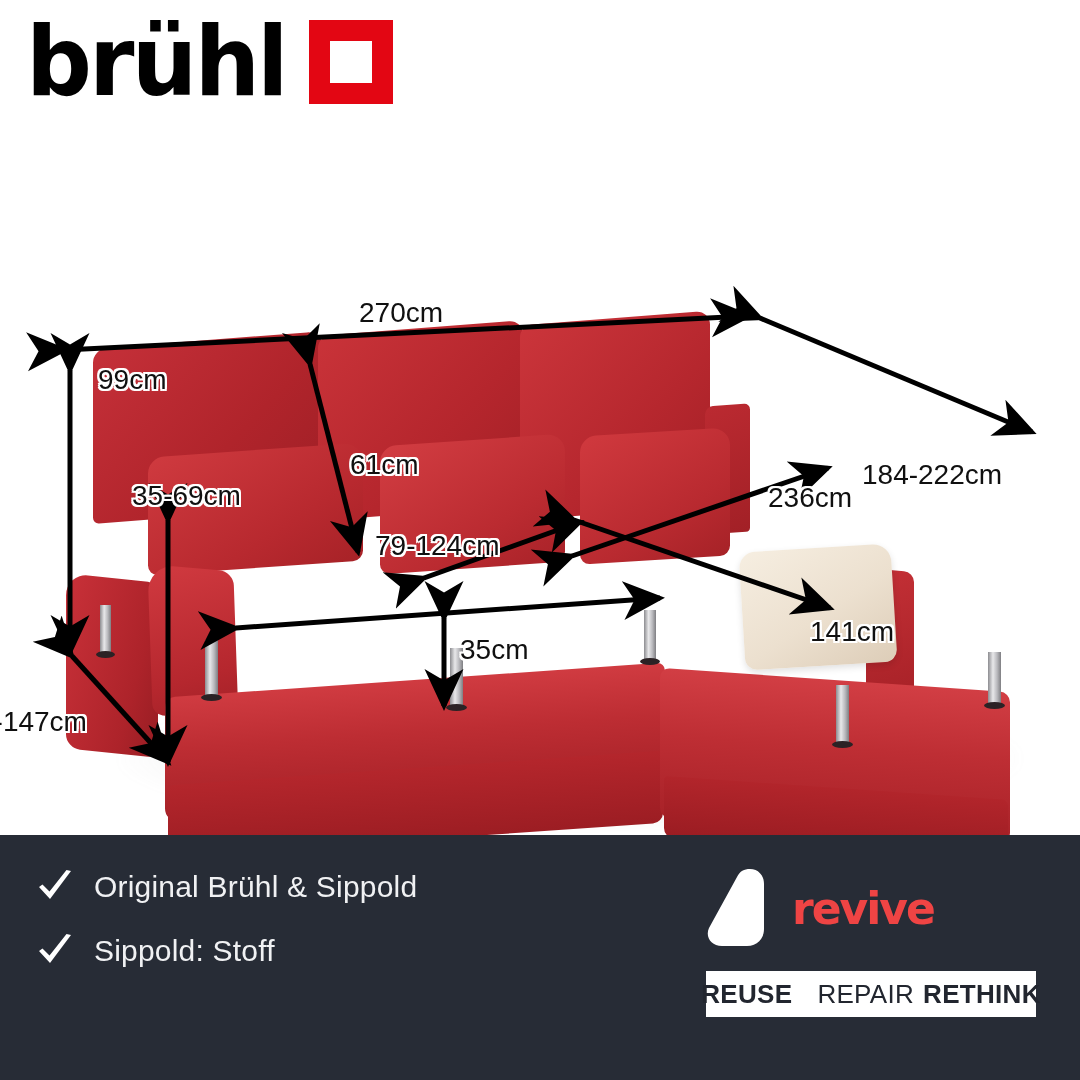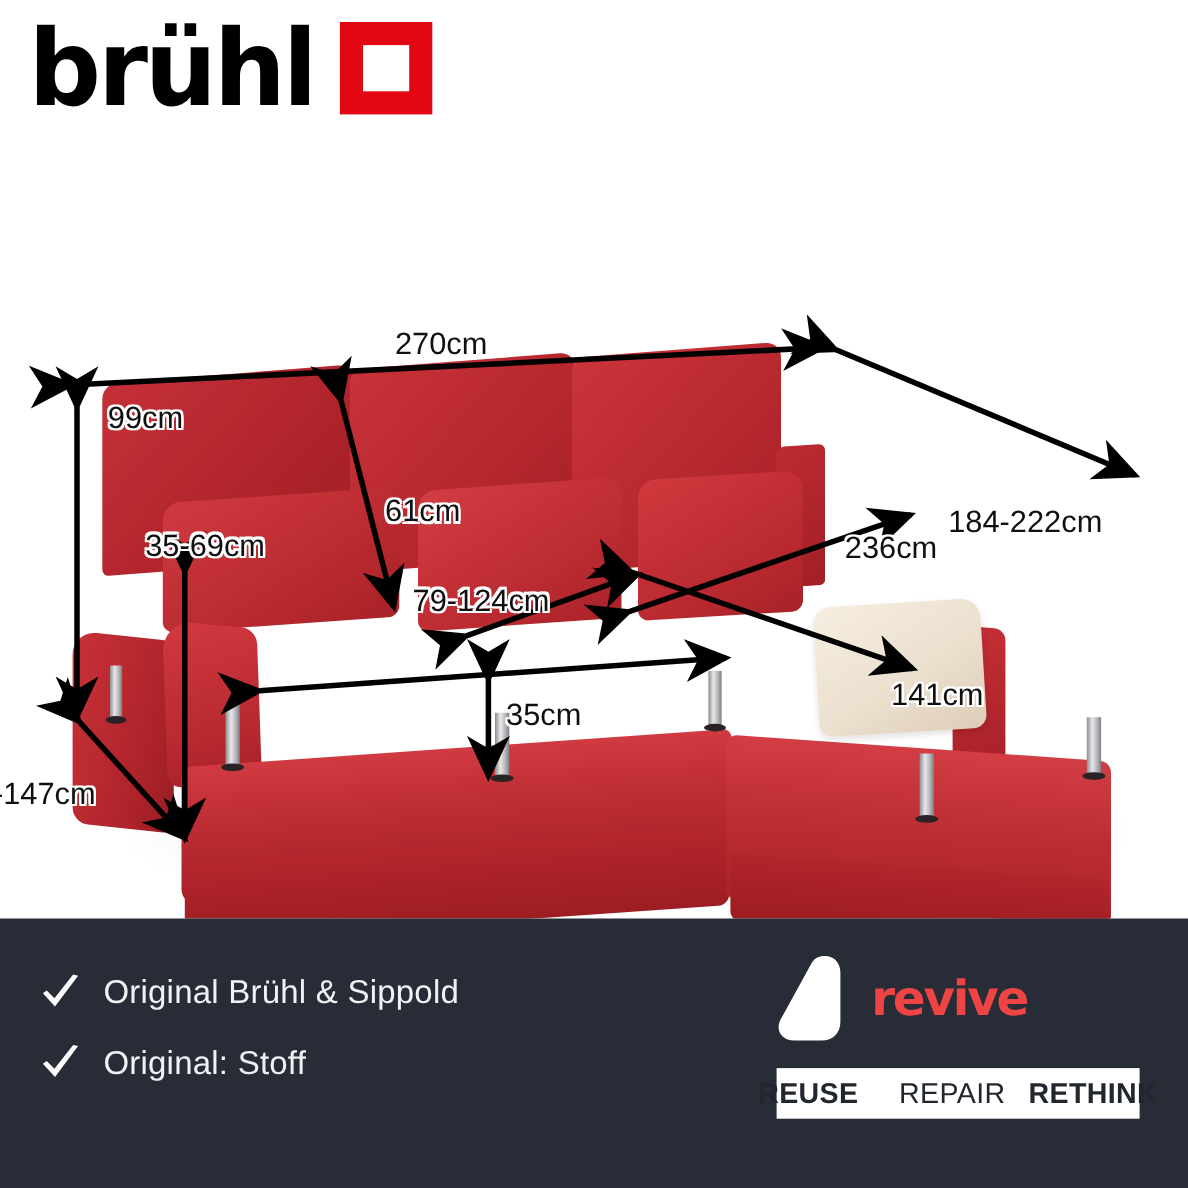--- a/index.html
+++ b/index.html
@@ -173,21 +173,21 @@
     text-shadow:
       -2px -2px 0 #fff, 2px -2px 0 #fff, -2px 2px 0 #fff, 2px 2px 0 #fff,
       -2px 0 0 #fff, 2px 0 0 #fff, 0 -2px 0 #fff, 0 2px 0 #fff;
   }
 
   
   .banner{
     position:absolute;left:0;top:835px;width:1080px;height:245px;
     background:#272c36;
   }
-  .feature-list{position:absolute;left:32px;top:36px;text-align:right;}
+  .feature-list{position:absolute;left:32px;top:20px;text-align:right;}
   .feature{display:flex;align-items:center;height:64px;}
   .check{
     width:46px;flex:0 0 46px;display:flex;align-items:center;justify-content:center;
   }
   .check svg{display:block;}
   .feature-text{
     margin-left:16px;
     font-size:30px;
     color:#f0f1f3;
     font-family:"Liberation Sans", sans-serif;
@@ -201,21 +201,21 @@
     margin-left:14px;
     font-family:"DejaVu Sans", sans-serif;
     font-weight:700;
     font-size:44px;
     line-height:70px;
     color:#ef4444;
     letter-spacing:-2px;
   }
   .revive-tag{
     margin-top:14px;background:#ffffff;height:46px;
-    display:flex;align-items:center;justify-content:center;gap:21px;
+    display:flex;align-items:center;justify-content:center;gap:9px;
     font-size:26px;font-family:"Liberation Sans", sans-serif;
     color:#22262f;letter-spacing:.3px;
   }
   .tag-b{font-weight:700;}
   .tag-n{font-weight:400;margin-left:16px;}
 </style>
 </head>
 <body>
 
 <div id="stage">
@@ -302,21 +302,21 @@
         </span>
         <span class="feature-text">Original Brühl &amp; Sippold</span>
       </div>
 
       <div class="feature">
         <span class="check">
           <svg width="40" height="40" viewBox="0 0 40 40">
               <path d="M4 20 L15 32 L36 4 L31.5 3 L14.5 24.5 L7.5 17.5 Z" fill="#ffffff"></path>
             </svg>
         </span>
-        <span class="feature-text">Original: Stoff</span>
+        <span class="feature-text">Sippold: Stoff</span>
       </div>
 
 
     </div>
 
     <div class="revive">
       <div class="revive-row">
         <span class="revive-mark">
           <svg width="72" height="84" viewBox="0 0 72 84">
             <path d="M44 2 C52 2 58 8 58 17 L58 62 C58 72 51 79 41 79 L16 79 C5 79 -1 70 3 61 L31 10 C34 4 38 2 44 2 Z" fill="#ffffff"></path>

